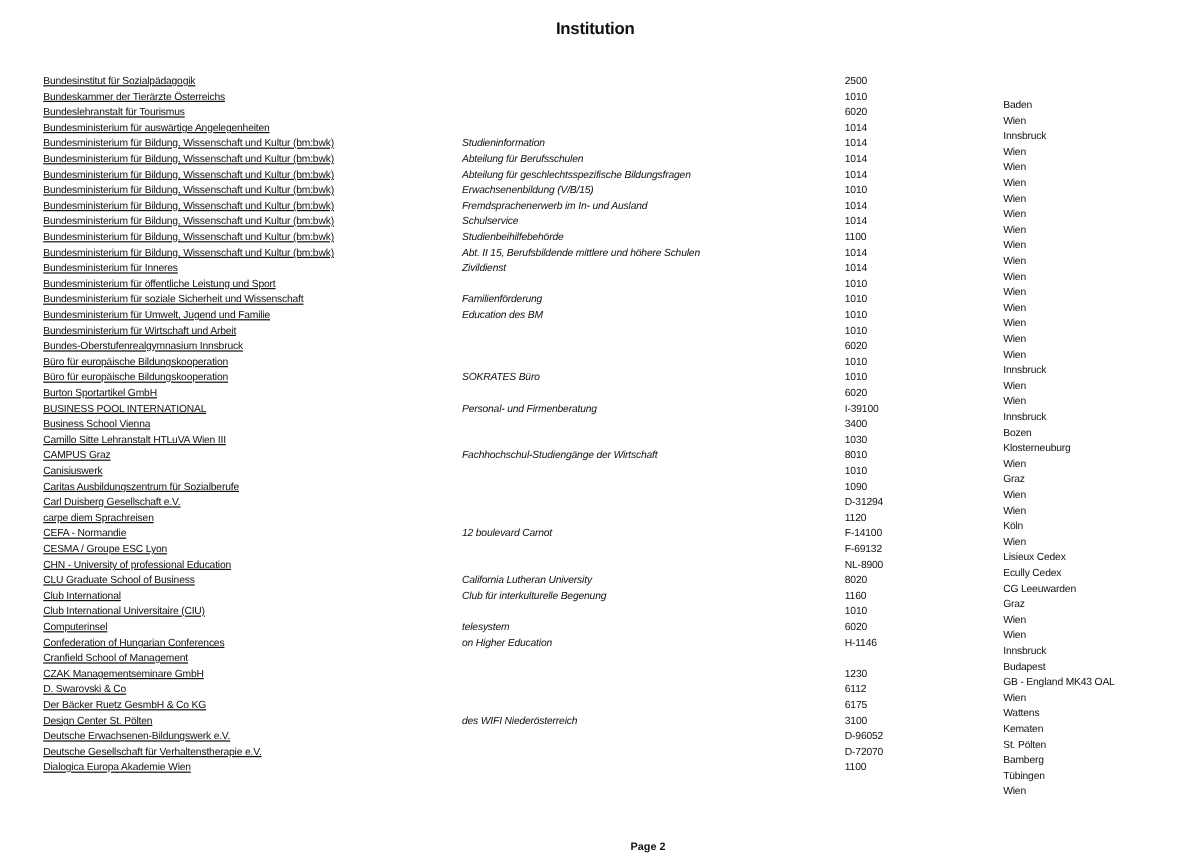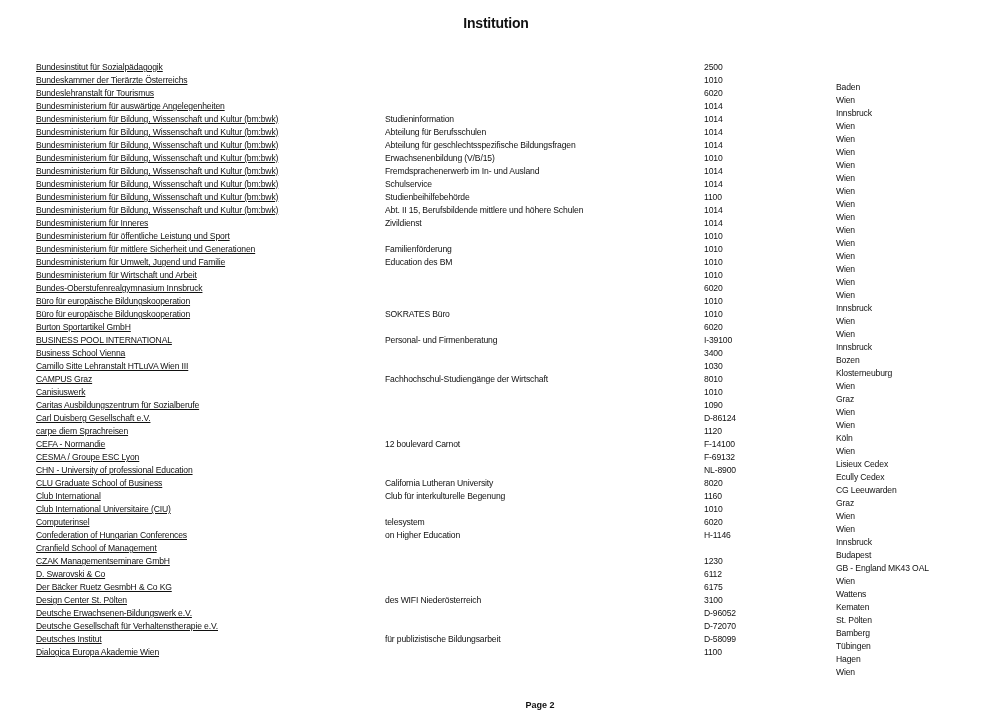--- a/index.html
+++ b/index.html
@@ -13,21 +13,21 @@
     }
     .table {
       position: absolute; top: 61px; left: 36px; width: 950px;
     }
     .row {
       position: relative; height: 13px; line-height: 13px; font-size: 8.6px;
       white-space: nowrap; letter-spacing: -0.15px;
     }
     .cell { position: absolute; top: 0; }
     .c-name { left: 0; text-decoration: underline; }
-    .c-dept { left: 349px; }
+    .c-dept { left: 349px; font-style: italic; }
     .c-zip  { left: 668px; }
     .c-city { left: 800px; margin-top: 20px; }
     .page-footer {
       position: absolute; top: 700px; left: 0; width: 992px; text-align: center;
       font-size: 9px; font-weight: bold; margin-left: 44px;
     }
   </style>
 </head>
 <body>
 
@@ -112,21 +112,21 @@
       <span class="cell c-zip">1014</span>
       <span class="cell c-city">Wien</span>
     </div>
     <div class="row">
       <span class="cell c-name">Bundesministerium für öffentliche Leistung und Sport</span>
       <span class="cell c-dept"></span>
       <span class="cell c-zip">1010</span>
       <span class="cell c-city">Wien</span>
     </div>
     <div class="row">
-      <span class="cell c-name">Bundesministerium für mittlere Sicherheit und Generationen</span>
+      <span class="cell c-name">Bundesministerium für soziale Sicherheit und Wissenschaft</span>
       <span class="cell c-dept">Familienförderung</span>
       <span class="cell c-zip">1010</span>
       <span class="cell c-city">Wien</span>
     </div>
     <div class="row">
       <span class="cell c-name">Bundesministerium für Umwelt, Jugend und Familie</span>
       <span class="cell c-dept">Education des BM</span>
       <span class="cell c-zip">1010</span>
       <span class="cell c-city">Wien</span>
     </div>
@@ -192,21 +192,21 @@
     </div>
     <div class="row">
       <span class="cell c-name">Caritas Ausbildungszentrum für Sozialberufe</span>
       <span class="cell c-dept"></span>
       <span class="cell c-zip">1090</span>
       <span class="cell c-city">Wien</span>
     </div>
     <div class="row">
       <span class="cell c-name">Carl Duisberg Gesellschaft e.V.</span>
       <span class="cell c-dept"></span>
-      <span class="cell c-zip">D-86124</span>
+      <span class="cell c-zip">D-31294</span>
       <span class="cell c-city">Köln</span>
     </div>
     <div class="row">
       <span class="cell c-name">carpe diem Sprachreisen</span>
       <span class="cell c-dept"></span>
       <span class="cell c-zip">1120</span>
       <span class="cell c-city">Wien</span>
     </div>
     <div class="row">
       <span class="cell c-name">CEFA - Normandie</span>
@@ -290,26 +290,20 @@
       <span class="cell c-name">Deutsche Erwachsenen-Bildungswerk e.V.</span>
       <span class="cell c-dept"></span>
       <span class="cell c-zip">D-96052</span>
       <span class="cell c-city">Bamberg</span>
     </div>
     <div class="row">
       <span class="cell c-name">Deutsche Gesellschaft für Verhaltenstherapie e.V.</span>
       <span class="cell c-dept"></span>
       <span class="cell c-zip">D-72070</span>
       <span class="cell c-city">Tübingen</span>
-    </div>
-    <div class="row">
-      <span class="cell c-name">Deutsches Institut</span>
-      <span class="cell c-dept">für publizistische Bildungsarbeit</span>
-      <span class="cell c-zip">D-58099</span>
-      <span class="cell c-city">Hagen</span>
     </div>
     <div class="row">
       <span class="cell c-name">Dialogica Europa Akademie Wien</span>
       <span class="cell c-dept"></span>
       <span class="cell c-zip">1100</span>
       <span class="cell c-city">Wien</span>
     </div>
   </div>
 
 <div class="page-footer">Page 2</div>

